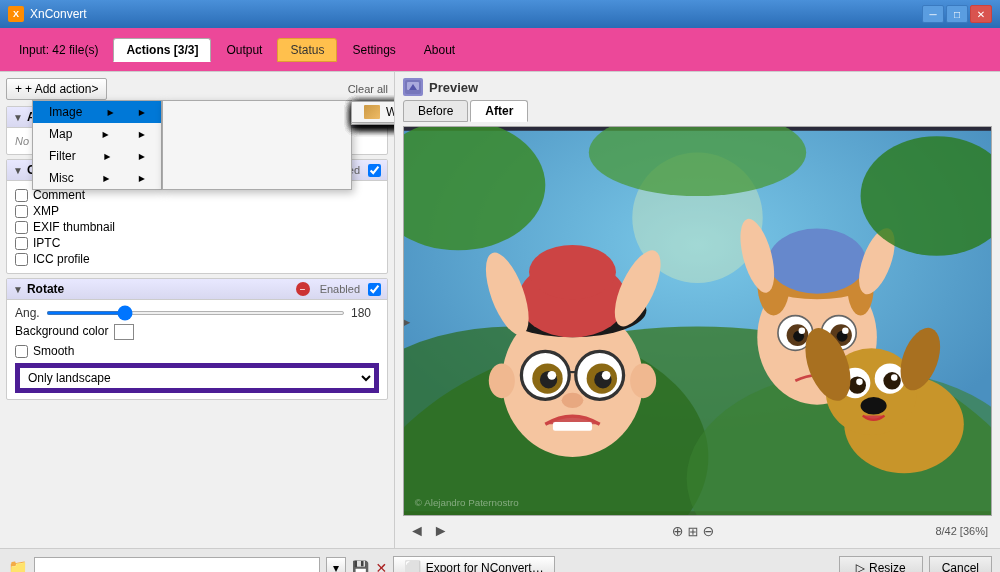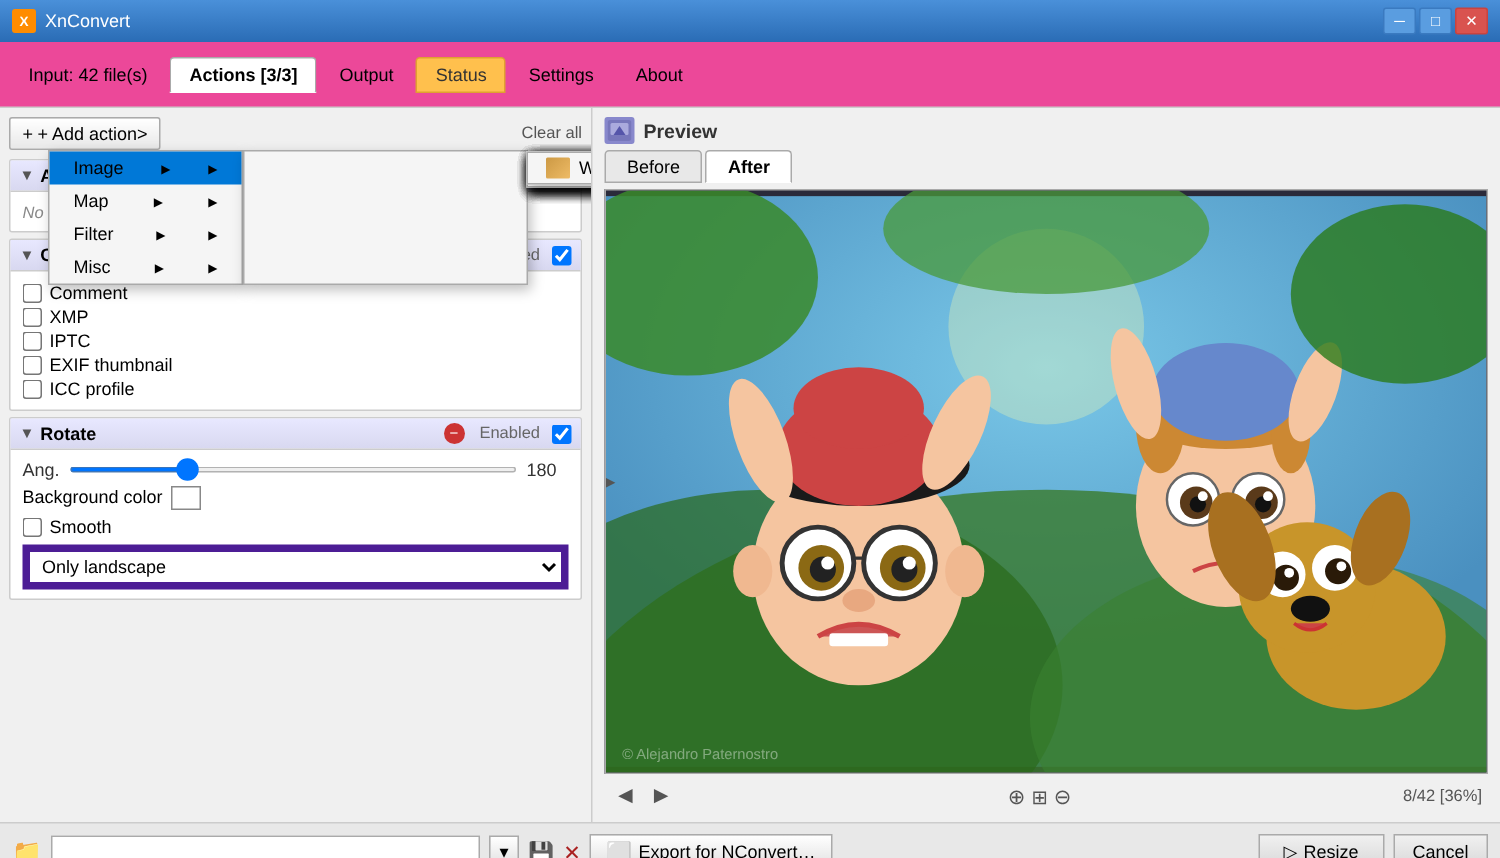--- a/index.html
+++ b/index.html
@@ -532,25 +532,25 @@
         <div class="checkbox-row">
           <input type="checkbox" style="">
           <label>Comment</label>
         </div>
         <div class="checkbox-row">
           <input type="checkbox" style="">
           <label>XMP</label>
         </div>
         <div class="checkbox-row">
           <input type="checkbox" style="">
-          <label>IPTC</label>
+          <label>EXIF thumbnail</label>
         </div>
         <div class="checkbox-row">
           <input type="checkbox" style="">
-          <label>EXIF thumbnail</label>
+          <label>IPTC</label>
         </div>
         <div class="checkbox-row">
           <input type="checkbox" style="">
           <label>ICC profile</label>
         </div>
       </div>
     </div>
 
     <div class="action-section">
       <div class="action-header">

